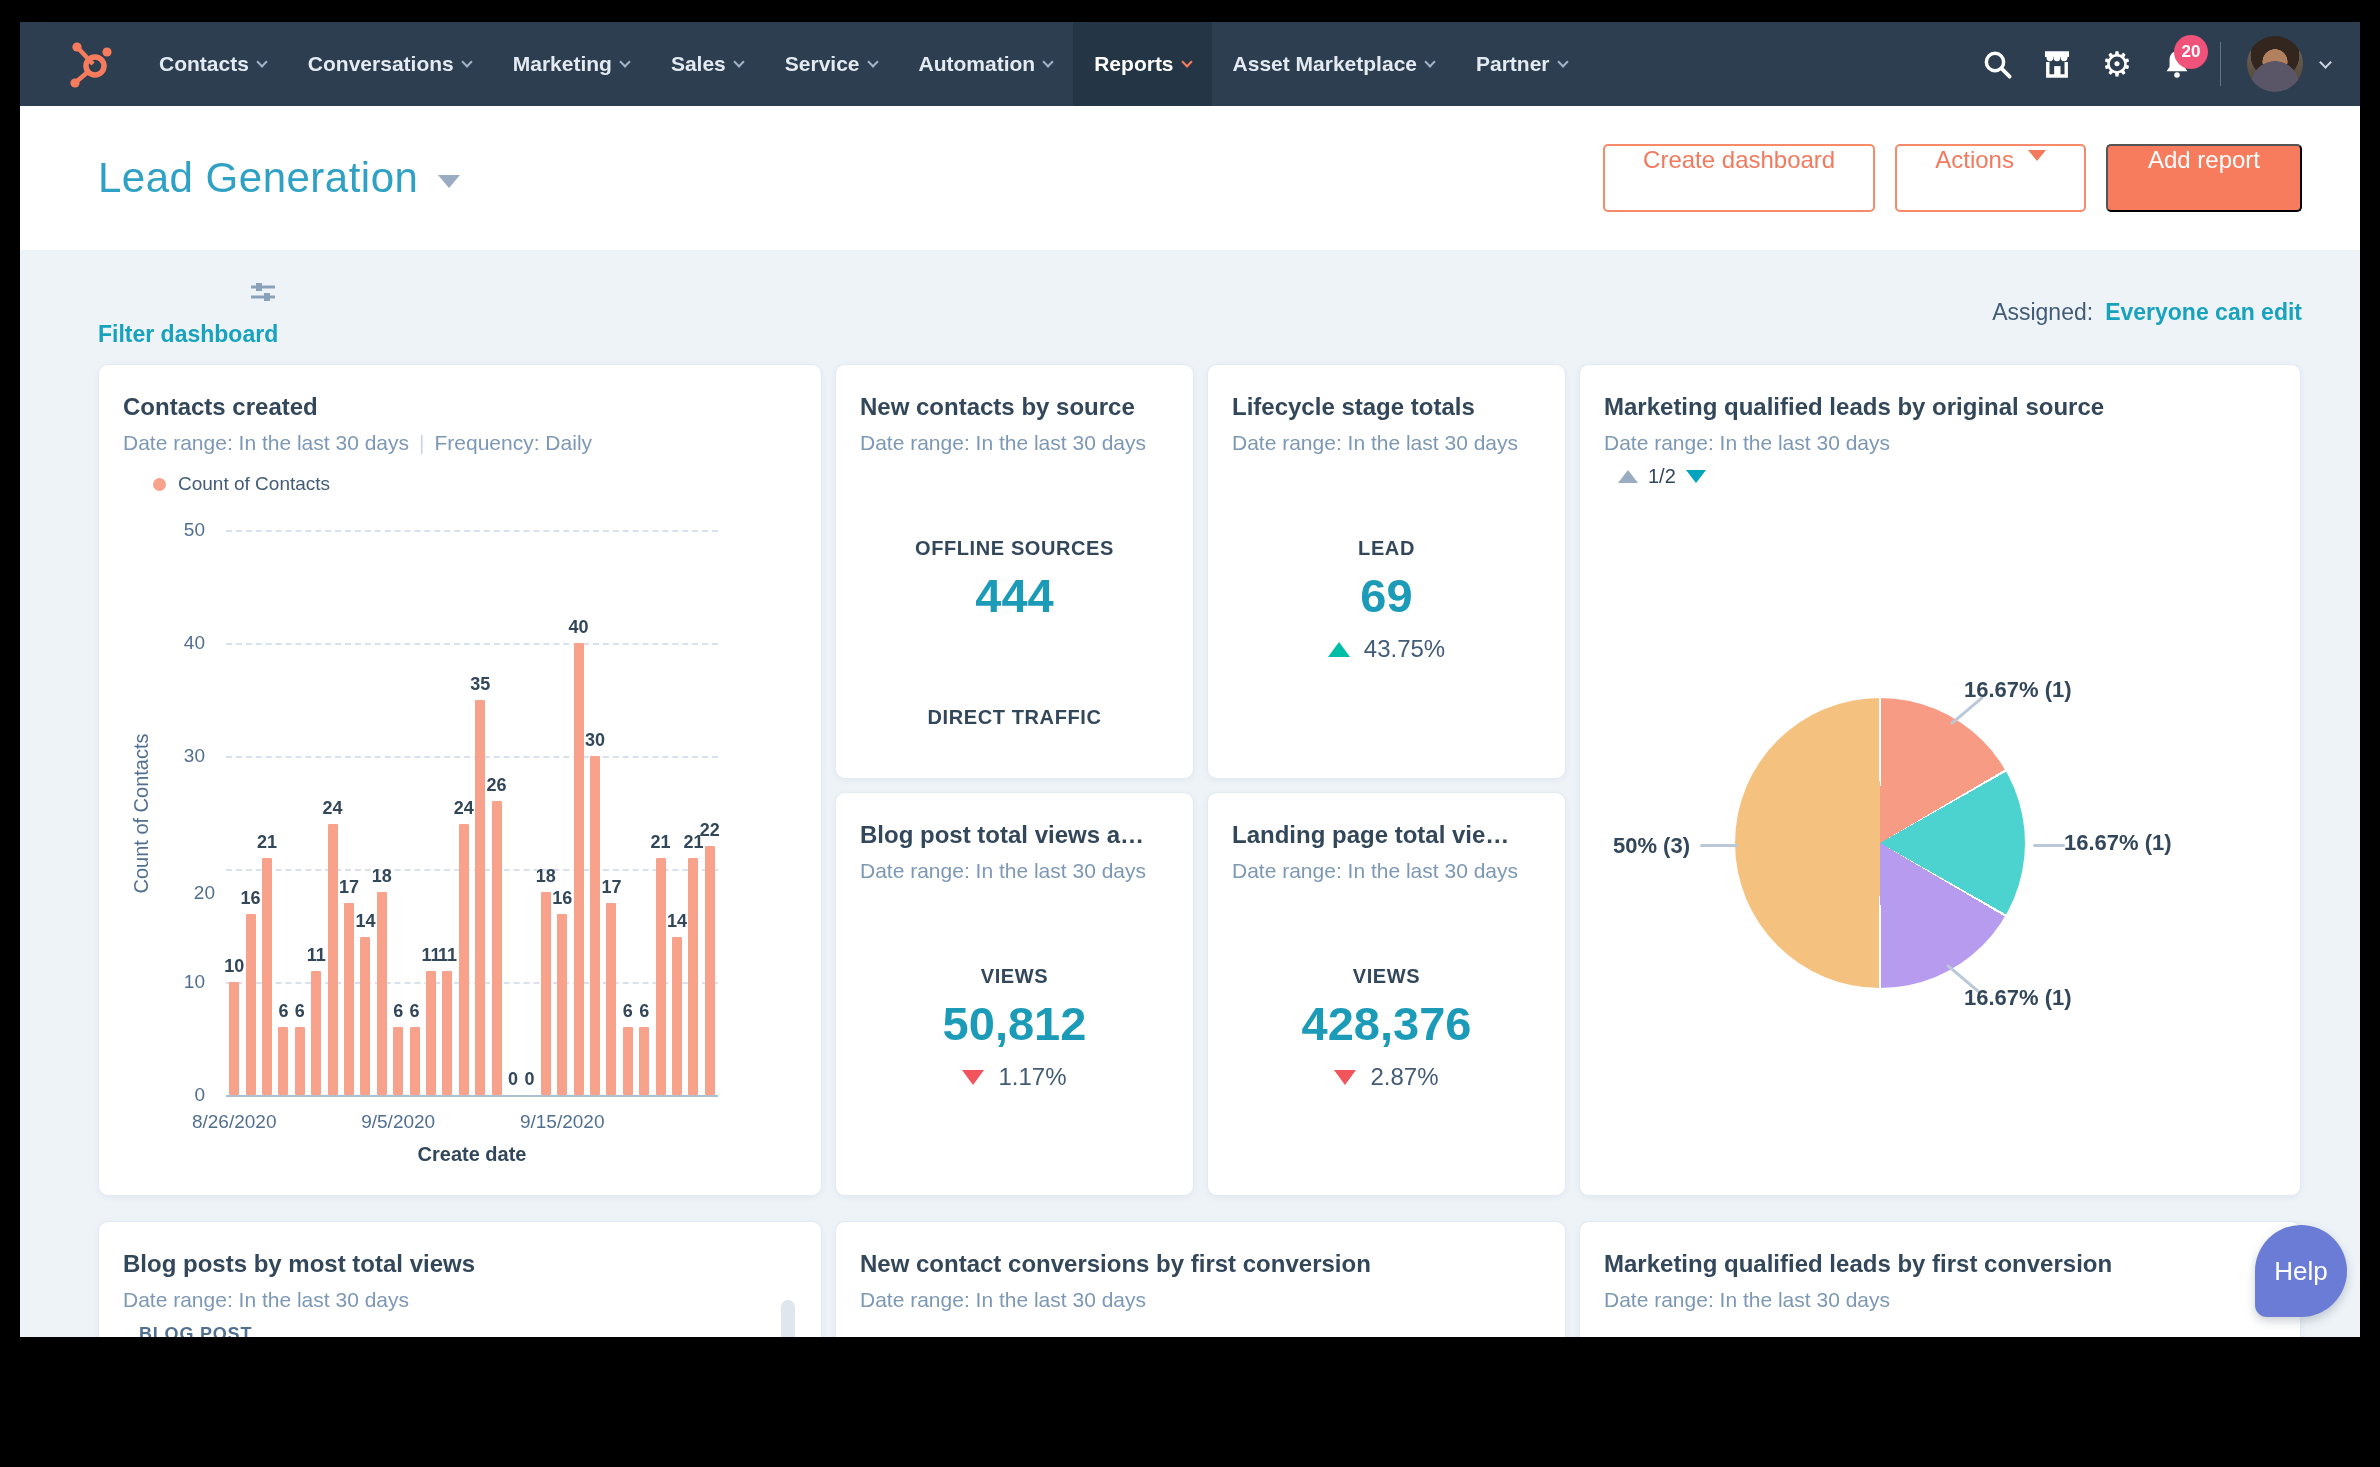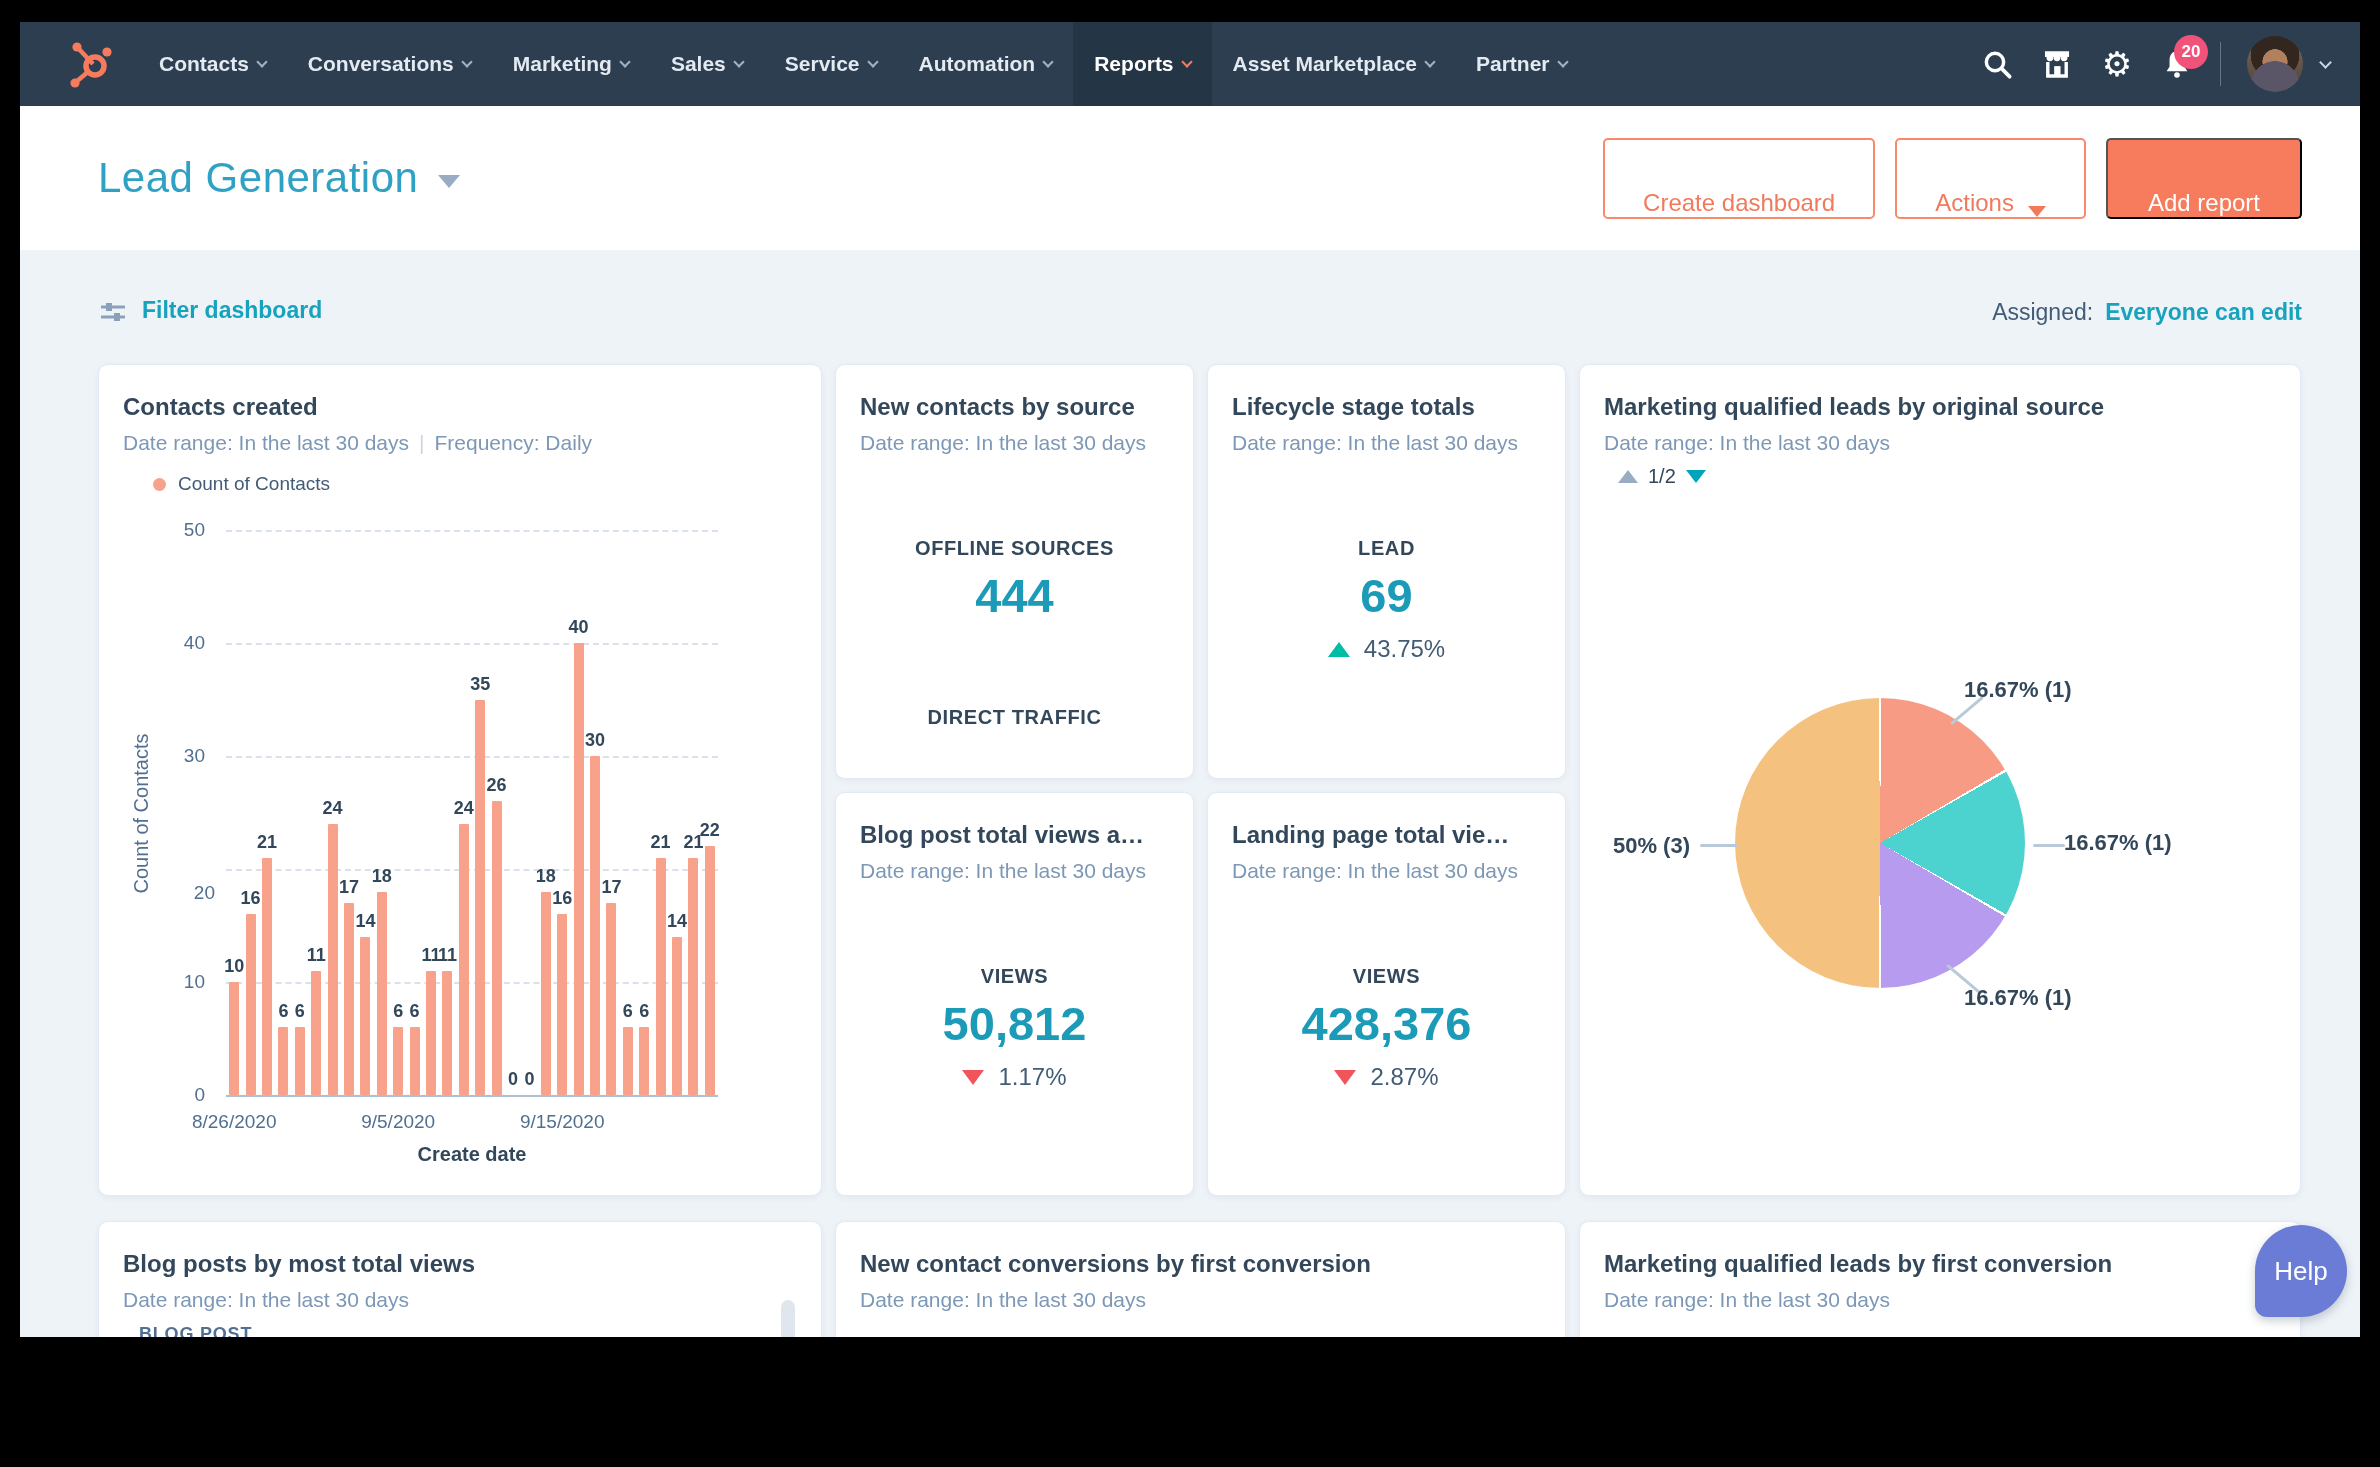--- a/index.html
+++ b/index.html
@@ -35,31 +35,31 @@
                   transform:rotate(45deg); margin-top:-4px; }
 
   
   .page-header { height:144px; background:#fff; display:flex; align-items:center;
                  padding:0 58px 0 78px; }
   .page-title-wrap { display:flex; align-items:center; gap:20px; cursor:pointer; }
   .page-title { font-size:42px; color:#2fa1c5; letter-spacing:0.5px; }
   .tri-down-gray { width:0; height:0; border-left:11px solid transparent; border-right:11px solid transparent;
                    border-top:13px solid #99acc2; margin-top:6px; }
   .header-buttons { margin-left:auto; display:flex; align-items:center; gap:20px; }
-  .btn { height:81px; border-radius:5px; font-size:24px; display:flex; align-items:flex-end;
+  .btn { height:68px; border-radius:5px; font-size:24px; display:flex; align-items:flex-start;
          justify-content:center; cursor:pointer; }
   .btn-outline { border:2px solid #f88a6c; color:#f2795c; background:#fff; padding:0 38px; }
   .btn-solid { background:#f77c5d; color:#fff; padding:0 40px; }
   .tri-down-orange { width:0; height:0; border-left:9px solid transparent; border-right:9px solid transparent;
                      border-top:11px solid #f2795c; margin-left:14px; margin-top:4px; }
 
   
   .content { background:#eef3f8; height:1087px; padding:44px 58px 0 78px; }
   .toolbar { display:flex; align-items:center; height:36px; }
-  .filter-link { display:flex; align-items:flex-start; gap:14px; cursor:pointer; }
+  .filter-link { display:flex; align-items:flex-end; gap:14px; cursor:pointer;flex-direction:column; }
   .filter-label { font-size:23px; font-weight:700; color:#17a2bd; }
   .assigned { margin-left:auto; font-size:23px; color:#425b76; display:flex; gap:12px; align-items:baseline; }
   .assigned-link { color:#17a2bd; font-weight:700; cursor:pointer; }
 
   .grid1 { margin-top:34px; display:grid; grid-template-columns:724px 359px 359px 722px; gap:13px; }
   .col-stack { display:flex; flex-direction:column; gap:13px; }
   .grid2 { margin-top:25px; display:grid; grid-template-columns:724px 731px 722px; gap:13px; }
 
   .card { background:#fff; border:1px solid #e2eaf3; border-radius:10px;
           box-shadow:0 2px 6px rgba(45,62,80,0.06); position:relative; overflow:hidden; }

